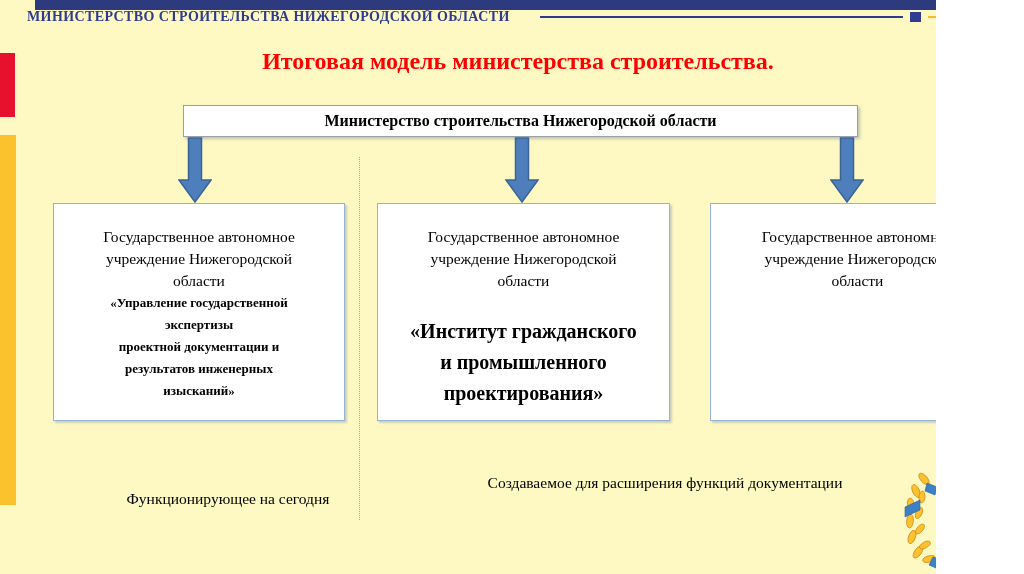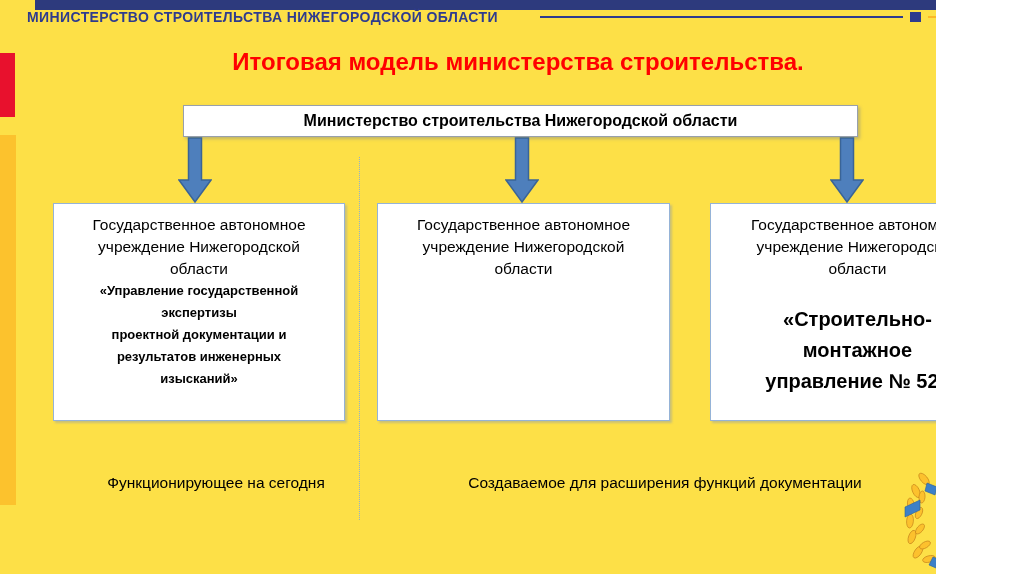--- a/index.html
+++ b/index.html
@@ -1,18 +1,18 @@
 <!DOCTYPE html>
 <html lang="ru"><head>
 <meta charset="utf-8">
 <style>
   html,body{margin:0;padding:0;background:#ffffff;}
   .slide{
-    position:relative;width:936px;height:574px;background:#fde047;overflow:hidden;
-    font-family:Liberation Sans, sans-serif;color:#000;
+    position:relative;width:936px;height:574px;background:#fef9c3;overflow:hidden;
+    font-family:Liberation Serif, serif;color:#000;
   }
   
   .topbar{position:absolute;left:35px;top:0;width:956px;height:10px;background:#2d3a7d;}
   .header-title{
     position:absolute;left:27px;top:9px;font-size:14px;font-weight:bold;
     color:#2e3b8e;letter-spacing:0.4px;white-space:nowrap;
   }
   .rule-navy{position:absolute;left:540px;top:16px;width:363px;height:2px;background:#2e3b8e;}
   .rule-square{position:absolute;left:910px;top:12px;width:11px;height:10px;background:#2e3b8e;}
   .rule-yellow{position:absolute;left:928px;top:16px;width:63px;height:2px;background:#fcb826;}
@@ -30,31 +30,31 @@
     background:#fff;border:1px solid #98a0ab;box-shadow:2px 2px 3px rgba(120,130,145,.45);
     display:flex;align-items:center;justify-content:center;
     font-size:16px;font-weight:bold;text-align:center;
   }
   .arrow{position:absolute;top:137px;width:34px;height:66px;}
   .arrow-1{left:178px;} .arrow-2{left:505px;} .arrow-3{left:830px;}
   .divider{position:absolute;left:359px;top:157px;height:363px;width:0;border-left:1px dotted #8fafcf;}
   .org-box{
     position:absolute;top:203px;height:218px;box-sizing:border-box;background:#fff;
     border:1px solid #95b3d7;box-shadow:2px 2px 2px rgba(140,155,175,.45);
-    text-align:center;padding-top:10px;
+    text-align:center;padding-top:22px;
   }
   .box-1{left:53px;width:292px;}
   .box-2{left:377px;width:293px;}
   .box-3{left:710px;width:295px;}
   .org-intro{font-size:15.5px;line-height:22px;white-space:pre-line;}
   .org-name{font-size:13px;line-height:22px;font-weight:bold;white-space:pre-line;}
   .org-name-big{font-size:20px;line-height:31px;font-weight:bold;white-space:pre-line;margin-top:24px;}
   
   .footer-label{position:absolute;top:474px;font-size:15.5px;text-align:center;}
-  .footer-left{left:76px;width:280px;}
+  .footer-left{left:88px;width:280px;margin-top:16px;}
   .footer-right{left:377px;width:576px;}
   
   .emblem{position:absolute;left:903px;top:447px;width:112px;height:127px;}
 </style>
 </head>
 <body>
 
 <div class="slide">
 
   <div class="topbar"></div>
@@ -91,28 +91,28 @@
     <div class="org-name">«Управление государственной
 экспертизы
 проектной документации и
 результатов инженерных
 изысканий»</div>
   </div>
   <div class="org-box box-2">
     <div class="org-intro">Государственное автономное
 учреждение Нижегородской
 области</div>
+    <div class="org-name-big">«Институт гражданского
+и промышленного
+проектирования»</div>
   </div>
   <div class="org-box box-3">
     <div class="org-intro">Государственное автономное
 учреждение Нижегородской
 области</div>
-    <div class="org-name-big">«Строительно-
-монтажное
-управление № 52»</div>
   </div>
 
   <div class="footer-label footer-left">Функционирующее на сегодня</div>
   <div class="footer-label footer-right">Создаваемое для расширения функций документации</div>
 
   <svg class="emblem" viewBox="0 0 112 127">
 
     <g fill="#fcc12d" stroke="#c8861c" stroke-width="0.7">
       <ellipse cx="15" cy="105" rx="3.4" ry="7" transform="rotate(35 15 105)"></ellipse>
       <ellipse cx="9" cy="90" rx="3.4" ry="7" transform="rotate(20 9 90)"></ellipse>

